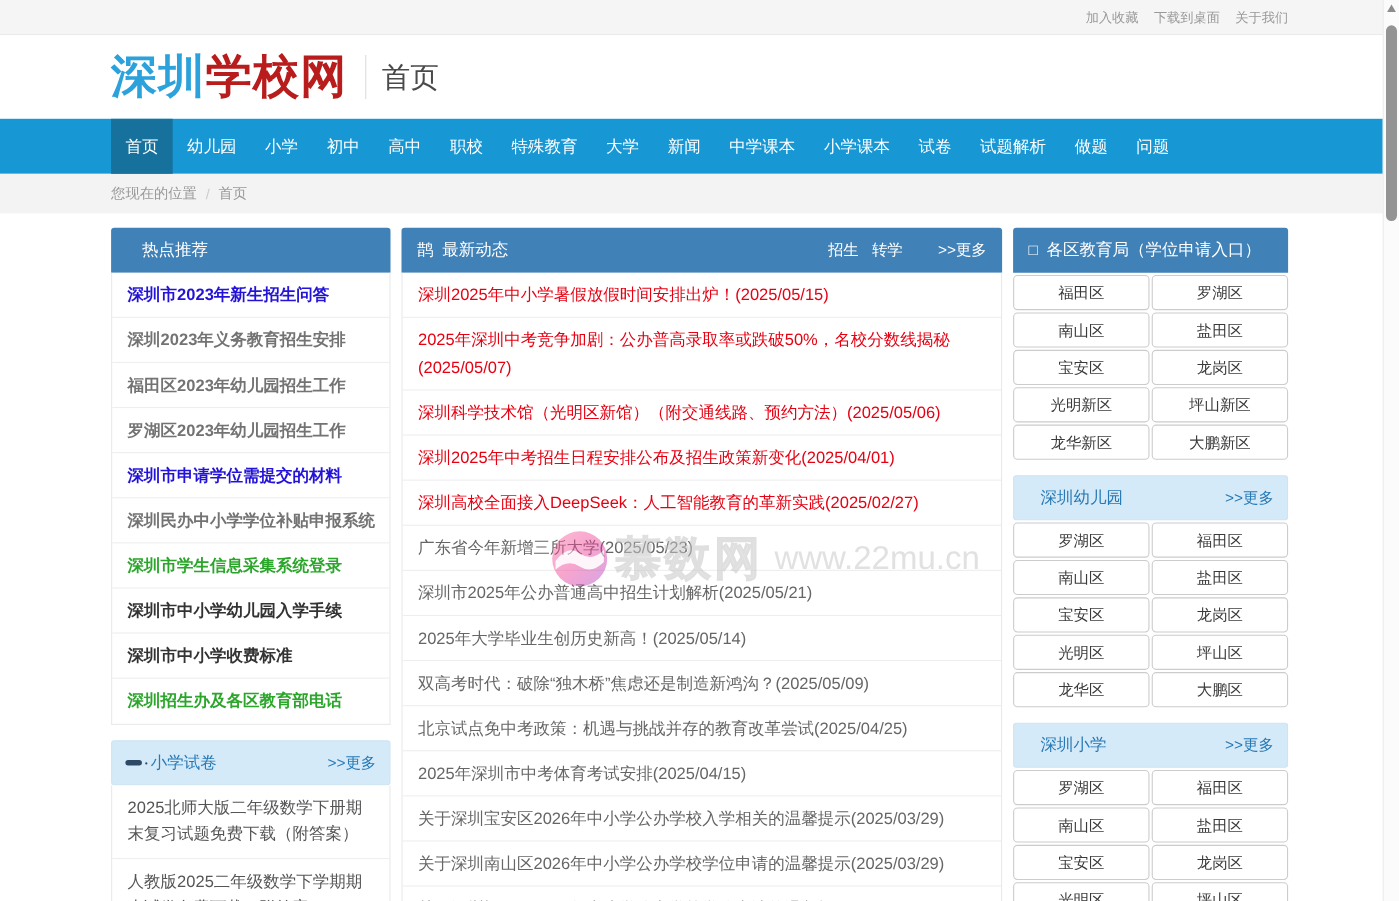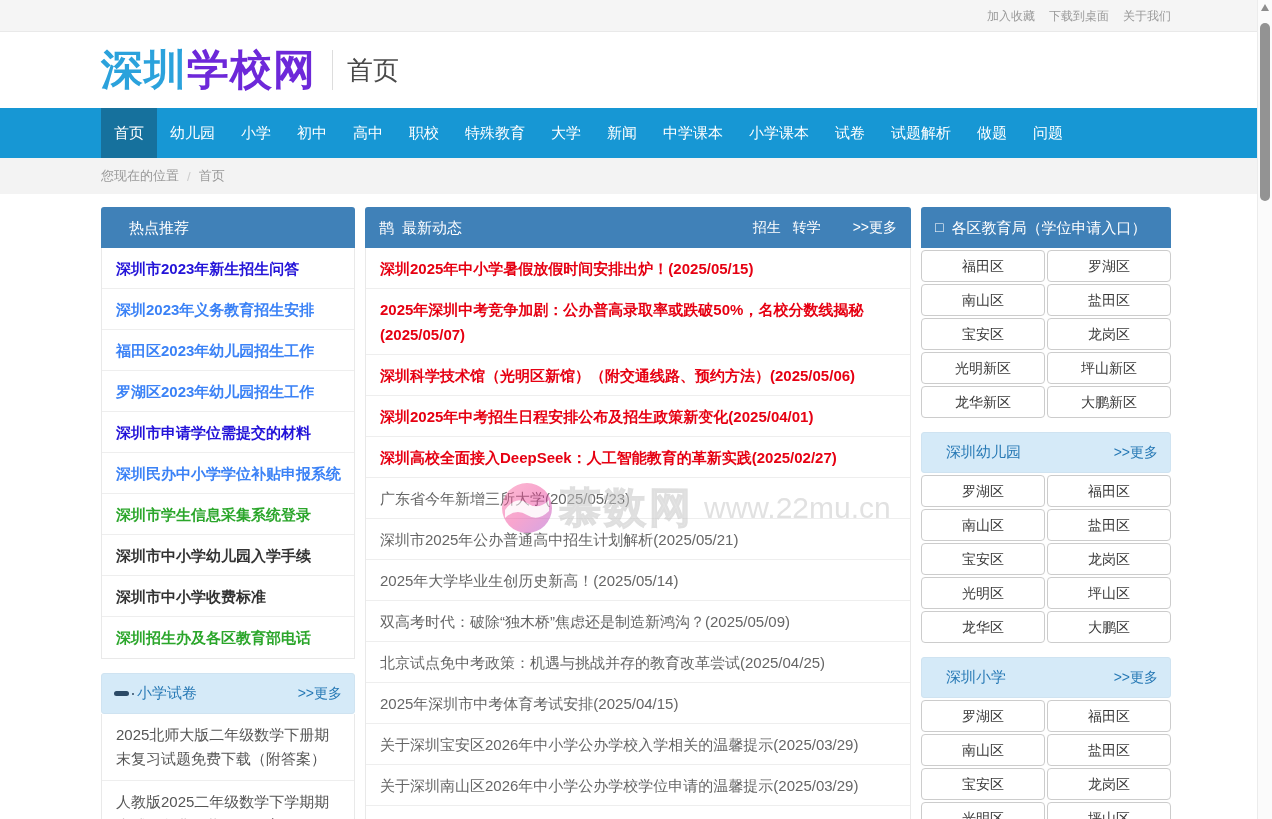--- a/index.html
+++ b/index.html
@@ -11,21 +11,21 @@
   
   .topbar { height:32px; background:#f5f5f5; border-bottom:1px solid #e9e9e9; }
   .topbar-inner { display:flex; justify-content:flex-end; align-items:center; height:32px; gap:14px; }
   .topbar a { font-size:12px; color:#999; text-decoration:none; }
 
   
   .header { background:#fff; height:76px; }
   .header-inner { display:flex; align-items:center; height:76px; }
   .logo { font-size:42px; font-weight:bold; letter-spacing:1px; line-height:1; }
   .logo-blue { color:#2ba2dc; }
-  .logo-yellow { color:#6d28d9; }
+  .logo-yellow { color:#b91c1c; }
   .logo-divider { width:1px; height:40px; background:#ddd; margin:0 14px 0 16px; }
   .site-subtitle { font-size:26px; color:#4a4a4a; }
 
   
   .nav { background:#1797d4; height:50px; }
   .nav-inner { display:flex; height:50px; align-items:stretch; }
   .nav-item { display:flex; align-items:center; padding:0 13px; color:#fff; font-size:15px;
               text-decoration:none; cursor:pointer; }
   .nav-item.active { background:#16719d; }
 
@@ -45,21 +45,21 @@
                   display:flex; align-items:center; gap:8px; }
   .panel-header .grow { flex:1; }
   .panel-header a { color:#fff; text-decoration:none; font-size:14px; }
   .panel-body { border:1px solid #e9e9e9; border-top:none; background:#fff; }
   .panel-body ul { list-style:none; }
 
   .hot-list li { height:41px; line-height:41px; padding:0 14px; font-size:15px; font-weight:bold;
                  border-bottom:1px solid #eee; white-space:nowrap; overflow:hidden; cursor:pointer; }
   .hot-list li:last-child { border-bottom:none; }
   .c-blue  { color:#2313d8; }
-  .c-red   { color:#3b82f6; }
+  .c-red   { color:#737373; }
   .c-green { color:#2ba62b; }
   .c-dark  { color:#333; }
 
   .subpanel { margin-top:14px; }
   .subheader { height:41px; background:#d5eaf8; border:1px solid #cfe3f1; border-radius:3px;
                display:flex; align-items:center; padding:0 12px; gap:8px; }
   .subheader .sub-title { color:#2779b5; font-size:15px; }
   .subheader .grow { flex:1; }
   .subheader a { color:#2779b5; font-size:14px; text-decoration:none; }
   .dash-icon { width:15px; height:5px; background:#2c4a66; border-radius:3px; position:relative; flex:none; }
@@ -67,21 +67,21 @@
                       background:#2c4a66; border-radius:50%; }
   .exam-list li { padding:9px 14px; font-size:15px; line-height:24px; color:#555;
                   border-bottom:1px solid #eee; cursor:pointer; }
   .exam-list li:last-child { border-bottom:none; }
 
   
   .news-header { border-radius:3px 3px 0 0; }
   .news-header .hlinks { display:flex; gap:12px; margin-right:24px; }
   .news-list li { padding:0 14px; font-size:15px; color:#666; border-bottom:1px solid #eee;
                   height:41px; line-height:41px; white-space:nowrap; overflow:hidden; cursor:pointer; }
-  .news-list li.red { color:#e60012; font-weight:bold; }
+  .news-list li.red { color:#e60012; font-weight:normal; }
   .news-list li.two-line { height:66px; line-height:25px; padding-top:8px; white-space:normal; }
 
   
   .grid { display:grid; grid-template-columns:1fr 1fr; gap:2px; margin-top:2px; }
   .cell { display:block; height:32px; line-height:30px; text-align:center; background:#fff;
           border:1px solid #ccc; border-radius:4px; font-size:14px; color:#3a3a3a;
           text-decoration:none; cursor:pointer; }
   .tofu { display:inline-block; font-size:14px; }
 
   

